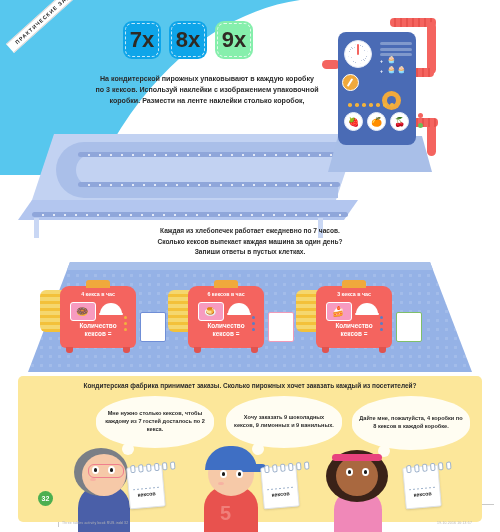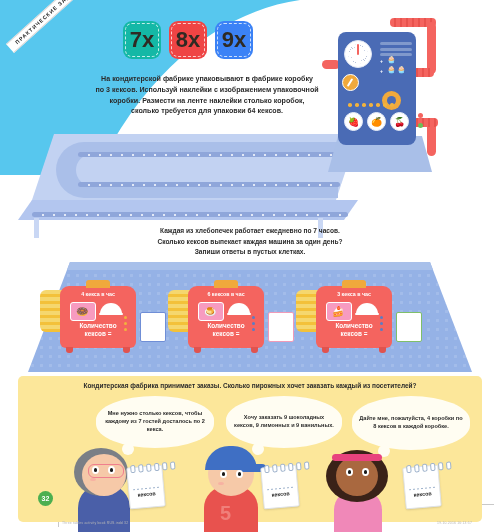--- a/index.html
+++ b/index.html
@@ -248,36 +248,35 @@
   <div class="crop-mark" style="left:52px;top:48px;width:22px;height:1px;"></div>
   <div class="crop-mark" style="left:52px;top:512px;width:22px;height:1px;"></div>
   <div class="crop-mark" style="left:472px;top:504px;width:22px;height:1px;"></div>
   <div class="crop-mark" style="left:478px;top:497px;width:1px;height:22px;"></div>
   <div class="crop-mark" style="left:58px;top:505px;width:1px;height:22px;"></div>
 
   <div class="wedge-shape"></div>
   <div class="ribbon">ПРАКТИЧЕСКИЕ ЗАДАНИЯ</div>
 
   <div class="stickers">
-    <div class="sticker" style="background:#14b8a6;">
+    <div class="sticker" style="background:#0ea5e9;">
       <span>7x</span>
     </div>
-    <div class="sticker" style="background:#ef4444;">
+    <div class="sticker" style="background:#0ea5e9;">
       <span>8x</span>
     </div>
-    <div class="sticker" style="background:#3b82f6;align-items:center;">
+    <div class="sticker" style="background:#86efac;align-items:center;">
       <span>9x</span>
     </div>
   </div>
 
   <div class="intro">
-    <div>На кондитерской фабрике упаковывают в фабрике коробку</div>
+    <div>На кондитерской пирожных упаковывают в каждую коробку</div>
     <div>по 3 кексов. Используй наклейки с изображением упаковочной</div>
     <div>коробки. Размести на ленте наклейки столько коробок,</div>
-    <div>сколько требуется для упаковки 64 кексов.</div>
   </div>
 
   <div class="conveyor-wrap">
     <div class="belt-body"></div>
     <div class="belt-body2"></div>
     <div class="belt-inner"></div>
     <div class="belt-inner2"></div>
     <div class="belt-line" style="left:60px;top:24px;width:262px;"></div>
     <div class="belt-line" style="left:60px;top:54px;width:262px;"></div>
     <div class="belt-line" style="left:14px;top:84px;width:316px;"></div>

